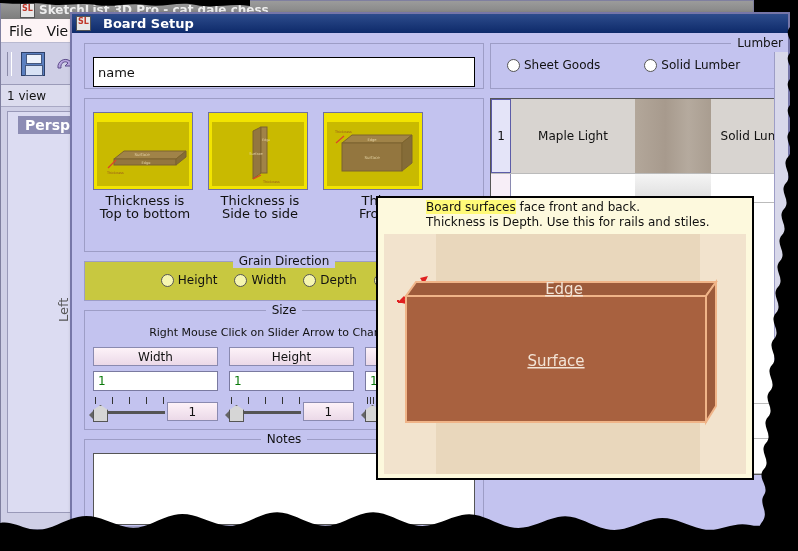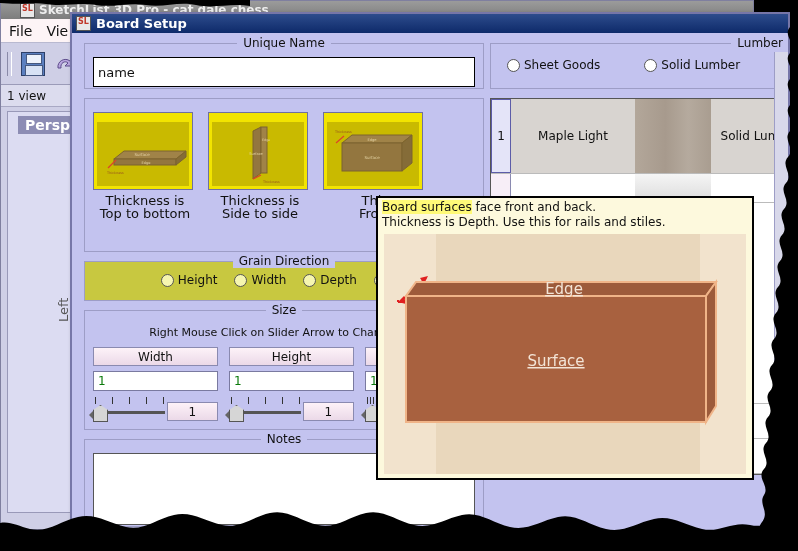--- a/index.html
+++ b/index.html
@@ -29,21 +29,21 @@
   .bg-canvas{position:absolute;left:6px;top:110px;width:188px;height:400px;background:#dcdcf2;border:1px solid #9999b8;}
   .persp-tab{position:absolute;left:10px;top:4px;height:18px;padding:1px 7px;background:#8c8cb4;color:#fff;
     font-size:14px;font-weight:bold;white-space:nowrap;box-sizing:border-box;}
   .vert-left{position:absolute;left:48px;top:210px;font-size:13px;color:#555;
     transform:rotate(-90deg);transform-origin:left top;white-space:nowrap;}
 
   
   .dlg{position:absolute;left:70px;top:12px;width:716px;height:516px;background:#c3c3ef;
     border:2px solid #7676a8;box-shadow:2px 2px 4px rgba(0,0,0,.35);overflow:hidden;}
   .dlg-title{height:19px;background:linear-gradient(to bottom,#2d4c8c,#0e2a6a);color:#fff;
-    font-size:13px;font-weight:bold;display:flex;align-items:center;gap:5px;padding-left:4px;box-sizing:border-box;}
+    font-size:13px;font-weight:bold;display:flex;align-items:center;gap:12px;padding-left:4px;box-sizing:border-box;}
 
   .dlg-body{position:absolute;left:0;top:19px;right:0;bottom:0;}
 
   .col-left{position:absolute;left:12px;top:10px;width:400px;}
   .col-right{position:absolute;left:418px;top:10px;width:300px;}
 
   
   .grp{position:relative;border:1px solid #9d9dc6;margin-bottom:9px;background:#c3c3ef;}
   .grp.olive{background:#c8c840;border-color:#9d9dc6;}
   .grp-title{position:absolute;top:-8px;left:0;width:100%;text-align:center;font-size:12px;color:#111;}
@@ -105,21 +105,21 @@
   .c-swatch{width:76px;height:100%;}
   .c-type{flex:1;}
   .mrow.sel{background:#d8d4d0;}
   .sw-maple{background:linear-gradient(to right,#b3a79a,#a79a8d 40%,#b5aa9e 70%,#a99d90);}
   .sw-white{background:linear-gradient(to bottom,#f5f5f5,#dcdcdc);}
   .sw-gray{background:repeating-linear-gradient(45deg,#6a6a72 0 2px,#9a9aa4 2px 4px);}
   .sw-lt{background:linear-gradient(to right,#efe7dd,#e3d8c9);}
 
   
   .tip{position:absolute;left:376px;top:196px;width:374px;height:280px;background:#fdf9dd;border:2px solid #000;}
-  .tip-text{padding:2px 4px 0;font-size:12px;line-height:15px;color:#111;}
+  .tip-text{padding:2px 4px 0;font-size:12px;line-height:15px;color:#111;margin-left:44px;}
   .tip-text .hl{background:#fffa78;}
   .tip-art{position:absolute;left:6px;top:36px;right:6px;bottom:4px;background:#f2e3cd;}
   .tip-art .band{position:absolute;left:52px;top:0;right:46px;bottom:0;background:#e9d7bc;}
   .lbl-thick{position:absolute;left:31px;top:60px;font-size:14px;font-weight:bold;color:#8c3b25;}
 
   
   .vsb{position:absolute;right:0;top:19px;width:13px;bottom:0;background:#d8d8ea;border-left:1px solid #9d9dc6;}
 
   
   .tear{position:absolute;pointer-events:none;}
@@ -169,23 +169,20 @@
     <div class="dlg-title">
       <span class="app-ico"></span>
       <span>Board Setup</span>
     </div>
 
     <div class="dlg-body">
 
       <div class="col-left">
 
         <div class="grp" style="height:44px;">
-          <div class="grp-title">
-            <span>Unique Name</span>
-          </div>
           <div class="grp-inner">
             <input class="txtinput" type="text" value="name" style="">
           </div>
         </div>
 
         <div class="grp" style="height:152px;">
           <div class="grp-inner">
             <div class="thumbs">
 
               <div class="thumb-wrap">

